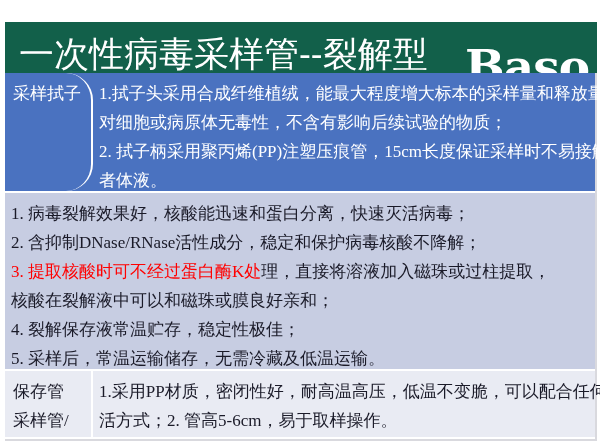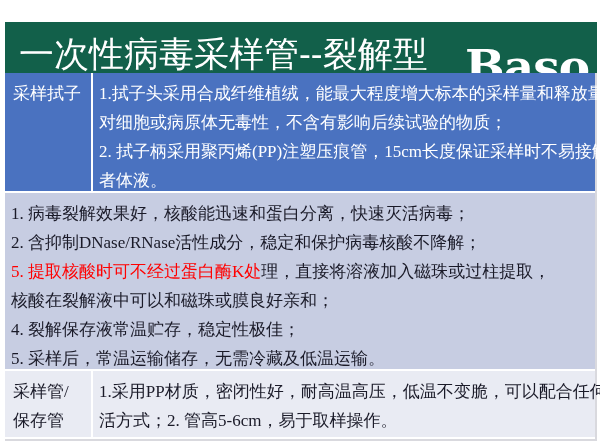--- a/index.html
+++ b/index.html
@@ -91,21 +91,21 @@
     padding: 6px 6px 4px 6px;
     font-size: 17px;
     line-height: 29px;
   }
 
   .row-swab  { background: #4A72C0; color: #ffffff; }
   .row-fluid { background: #C7CDE2; color: #1a1a28; }
   .row-tube  { background: #E9EBF3; color: #1a1a28; }
 
   .row-swab .tcell-label,
-  .row-swab .tcell-body { color: #ffffff; }
+  .row-swab .tcell-body { color: #ffffff; border-radius: 27px; }
 
   .line { white-space: nowrap; }
   .red  { color: #FF0000; }
 </style>
 </head>
 <body>
 
 <div id="slide">
 
   <div class="header-band">
@@ -122,31 +122,31 @@
         <div class="line">对细胞或病原体无毒性，不含有影响后续试验的物质；</div>
         <div class="line">2. 拭子柄采用聚丙烯(PP)注塑压痕管，15cm长度保证采样时不易接触患</div>
         <div class="line">者体液。</div>
       </div>
     </div>
 
     <div class="trow row-fluid" style="height:178px;">
       <div class="tcell-body">
         <div class="line">1. 病毒裂解效果好，核酸能迅速和蛋白分离，快速灭活病毒；</div>
         <div class="line">2. 含抑制DNase/RNase活性成分，稳定和保护病毒核酸不降解；</div>
-        <div class="line"><span class="red">5. 提取核酸时可不经过蛋白酶K处</span><span>理，直接将溶液加入磁珠或过柱提取，</span></div>
+        <div class="line"><span class="red">3. 提取核酸时可不经过蛋白酶K处</span><span>理，直接将溶液加入磁珠或过柱提取，</span></div>
         <div class="line">核酸在裂解液中可以和磁珠或膜良好亲和；</div>
         <div class="line">4. 裂解保存液常温贮存，稳定性极佳；</div>
         <div class="line">5. 采样后，常温运输储存，无需冷藏及低温运输。</div>
       </div>
     </div>
 
     <div class="trow row-tube" style="height:66px;">
       <div class="tcell-label">
+        <div>保存管</div>
         <div>采样管/</div>
-        <div>保存管</div>
       </div>
       <div class="tcell-body">
         <div class="line">1.采用PP材质，密闭性好，耐高温高压，低温不变脆，可以配合任何灭</div>
         <div class="line">活方式；2. 管高5-6cm，易于取样操作。</div>
       </div>
     </div>
 
   </div>
 </div>
 

